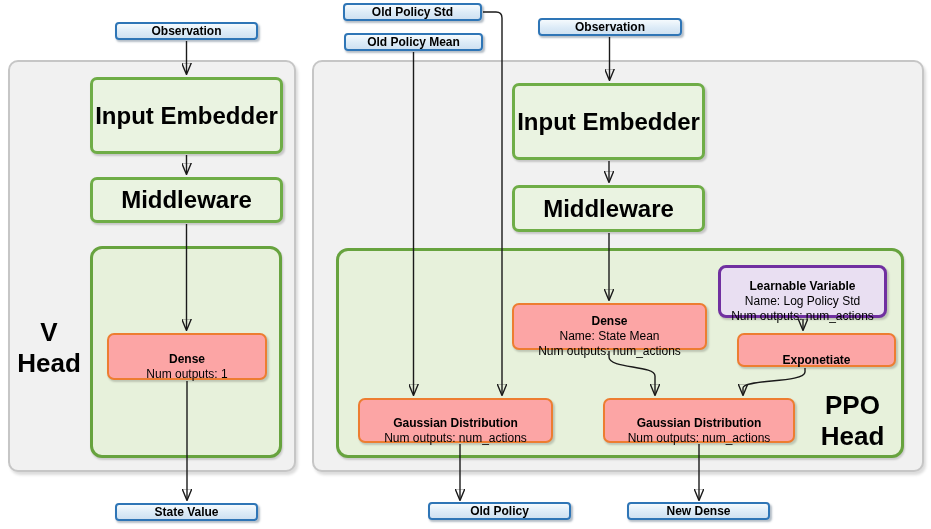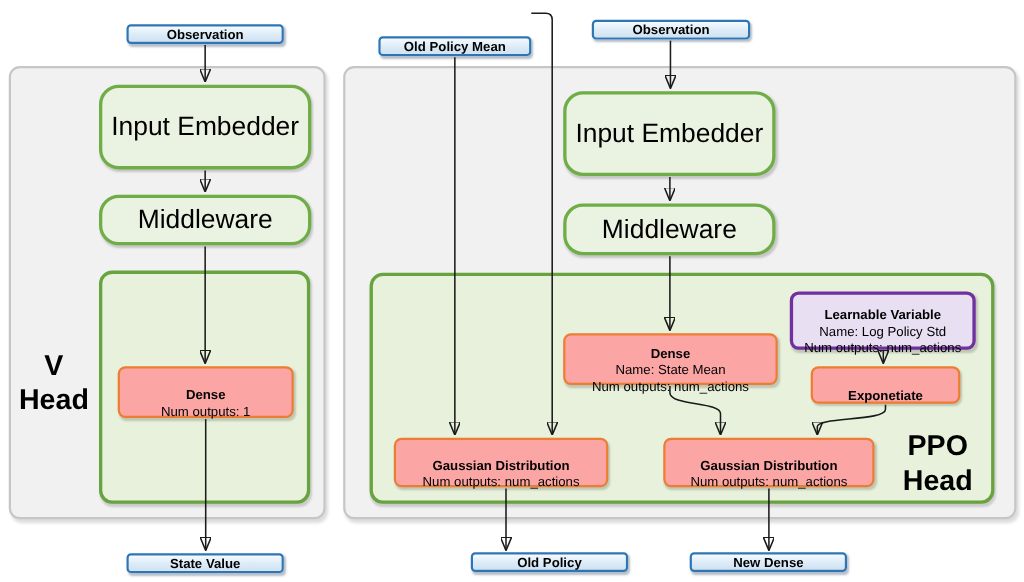--- a/index.html
+++ b/index.html
@@ -18,22 +18,22 @@
   .node {
     position:absolute; display:flex; flex-direction:column; align-items:center;
     justify-content:center; text-align:center; box-sizing:border-box; line-height:1.25;
   }
   .blue {
     background:linear-gradient(180deg,#f5fafd 0%,#dcebf7 55%,#cfe1f1 100%);
     border:2px solid #2e75b6; border-radius:4px;
     font-weight:bold; font-size:12px; box-shadow:1.5px 2px 2px rgba(90,110,130,0.45);
   }
   .green-big {
-    background:#eaf3e1; border:3px solid #6fad47; border-radius:18px;
-    font-weight:normal; font-size:24px; box-shadow:1.5px 2px 2px rgba(0,0,0,0.18);
+    background:#eaf3e1; border:3px solid #6fad47; border-radius:7px;
+    font-weight:bold; font-size:24px; box-shadow:1.5px 2px 2px rgba(0,0,0,0.18);
   }
   .orange {
     background:#fca5a5; border:2.5px solid #ed7d31; border-radius:7px;
     font-size:12px; box-shadow:1.5px 2px 2px rgba(0,0,0,0.18);
   }
   .purple {
     background:#e9dff2; border:3px solid #7030a0; border-radius:8px;
     font-size:12px; box-shadow:1.5px 2px 2px rgba(0,0,0,0.18);
   }
   .node .title { font-weight:bold; font-size:12px;margin-top:20px; }
@@ -82,20 +82,23 @@
 
   <div class="panel" style="left:312px; top:60px; width:612px; height:412px;"></div>
 
   <div class="group" style="left:336px; top:248px; width:568px; height:210px;"></div>
 
   <div class="head-label" style="left:805px; top:390px; width:95px;">
     <div>PPO</div>
     <div>Head</div>
   </div>
 
+  <div class="node blue" style="left:343px; top:3px; width:139px; height:18px;">
+    <span>Old Policy Std</span>
+  </div>
 
   <div class="node blue" style="left:344px; top:33px; width:139px; height:18px;">
     <span>Old Policy Mean</span>
   </div>
 
   <div class="node blue" style="left:538px; top:18px; width:144px; height:18px;">
     <span>Observation</span>
   </div>
 
   <div class="node green-big" style="left:512px; top:83px; width:193px; height:77px;">
@@ -111,21 +114,21 @@
     <div class="line">Name: State Mean</div>
     <div class="line">Num outputs: num_actions</div>
   </div>
 
   <div class="node purple" style="left:718px; top:265px; width:169px; height:53px;">
     <div class="title">Learnable Variable</div>
     <div class="line">Name: Log Policy Std</div>
     <div class="line">Num outputs: num_actions</div>
   </div>
 
-  <div class="node orange" style="left:737px; top:333px; width:136px; height:34px;">
+  <div class="node orange" style="left:737px; top:333px; width:159px; height:34px;">
     <div class="title">Exponetiate</div>
   </div>
 
   <div class="node orange" style="left:358px; top:398px; width:195px; height:45px;">
     <div class="title">Gaussian Distribution</div>
     <div class="line">Num outputs: num_actions</div>
   </div>
 
   <div class="node orange" style="left:603px; top:398px; width:192px; height:45px;">
     <div class="title">Gaussian Distribution</div>

